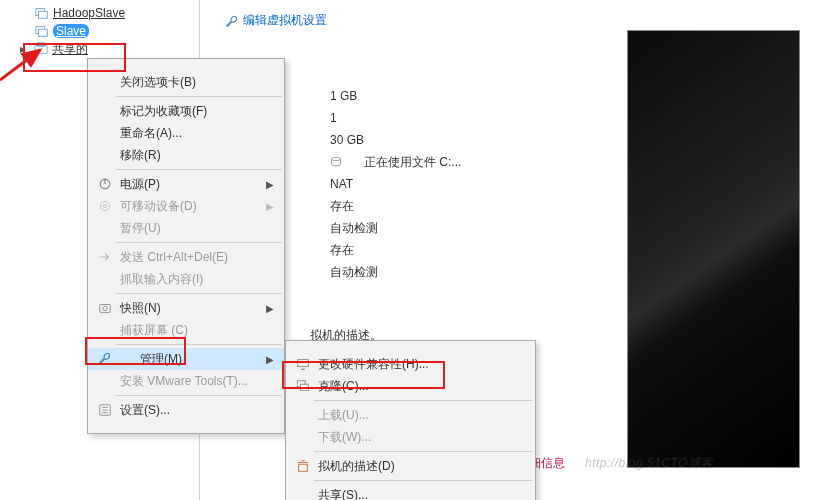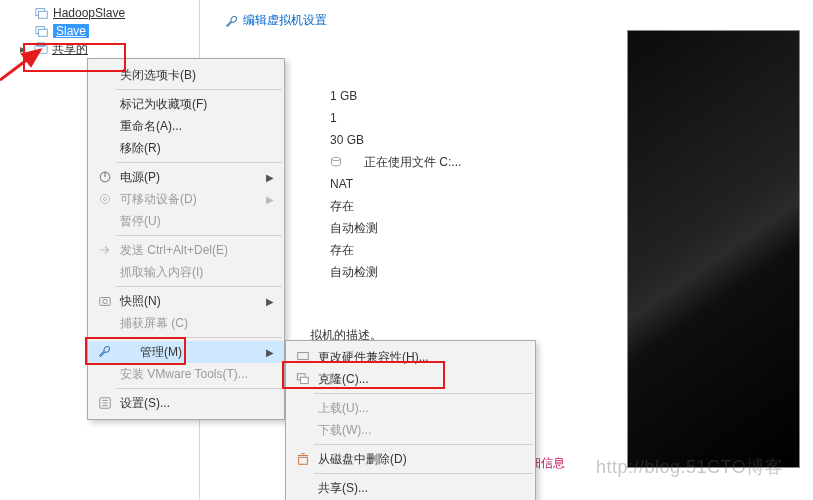--- a/index.html
+++ b/index.html
@@ -33,21 +33,21 @@
     gap: 4px;
     cursor: default;
   }
   .tree-row.shared { padding-left: 20px; }
   .tree-icon { width: 14px; height: 14px; display: inline-flex; align-items: center; justify-content: center; }
   .tree-label { white-space: nowrap; text-decoration: underline; }
   .selected {
     background: #3399ff;
     color: #fff;
     padding: 0 3px;
-    border-radius: 1px;
+    border-radius: 6px;
   }
 
   
   .detail {
     position: absolute;
     left: 200px; right: 0; top: 0; bottom: 0;
     background: #fff;
   }
   .edit-link {
     position: absolute;
@@ -74,32 +74,32 @@
     position: absolute;
     right: 13px; top: 30px;
     width: 173px; height: 438px;
     background: linear-gradient(145deg, #0b0b0b 0%, #222 45%, #2b2b2b 52%, #0f0f0f 60%, #000 100%);
     border: 1px solid #888;
   }
   .watermark {
     position: absolute;
     left: 585px; top: 455px;
     color: rgba(90,90,90,0.35);
-    font-size: 18px;
+    font-style: italic;
+    font-size: 12px;
     letter-spacing: 0.5px;
-    margin-left: 11px;
   }
 
   
   .menu {
     position: absolute;
     background: #f2f2f2;
     border: 1px solid #aaa;
     box-shadow: 3px 3px 6px rgba(0,0,0,0.2);
-    padding: 5px 0;
+    padding: 12px 0;
   }
   .menu1 { left: 87px; top: 58px; width: 198px; }
   .menu .row {
     display: flex; align-items: center;
     height: 22px;
     padding: 0 6px 0 6px;
   }
   .menu .row .icon-col { width: 22px; display: flex; align-items: center; justify-content: center; }
   .menu .row .lbl { flex: 1; padding-left: 4px; }
   .menu .row .arrow { width: 12px; font-size: 10px; color: #555; }
@@ -315,21 +315,21 @@
     </div>
   <div class="sep"></div>
   <div class="row">
       <span class="icon-col">
         <svg class="svg-icon" viewBox="0 0 16 16">
           <rect x="3" y="6" width="10" height="8" fill="none" stroke="#c26a2e"></rect>
           <line x1="2" y1="4" x2="14" y2="4" stroke="#c26a2e"></line>
           <line x1="6" y1="2" x2="10" y2="2" stroke="#c26a2e"></line>
         </svg>
       </span>
-      <span class="lbl">从磁盘中删除(D)</span>
+      <span class="lbl">拟机的描述(D)</span>
     </div>
   <div class="sep"></div>
   <div class="row">
       <span class="icon-col"></span>
       <span class="lbl">共享(S)...</span>
     </div>
 </div>
 
 <div class="red-box rb1"></div>
 <div class="red-box rb2"></div>

